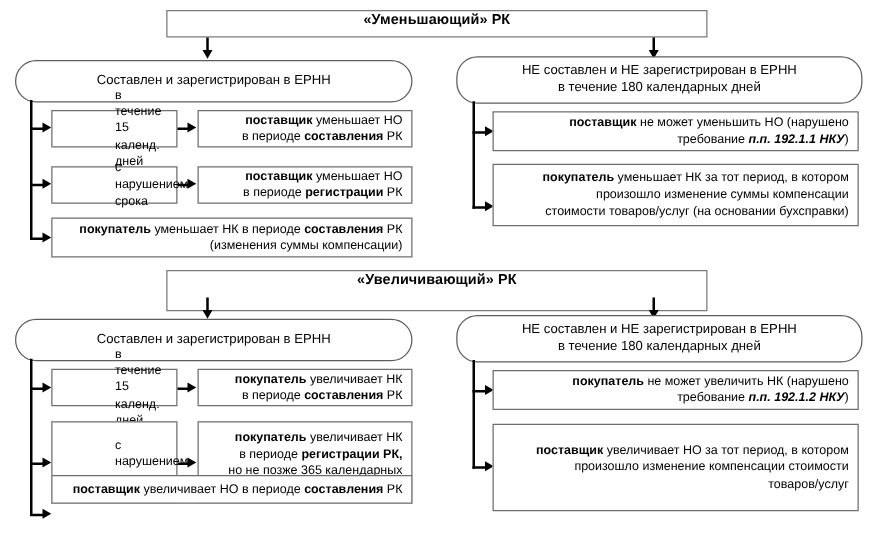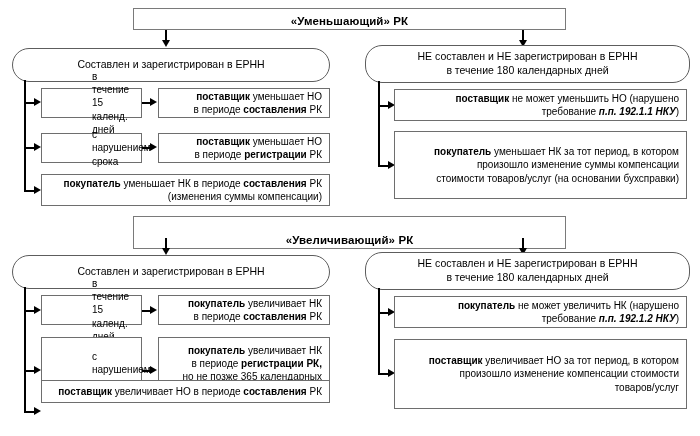--- a/index.html
+++ b/index.html
@@ -34,21 +34,21 @@
   .node .txt {
     display: block;
     line-height: 1.32;
     white-space: pre-line;
   }
 
   
   .header-bar {
     border: 1.5px solid #7a7a7a;
     align-items: center;
-    justify-content: flex-end;
+    justify-content: flex-start;
   }
   .header-bar .txt {
     font-size: 11.5px;
     font-weight: bold;
     text-align: center;
     letter-spacing: 0.1px;
   }
 
   
   .capsule {
@@ -175,21 +175,21 @@
   <div class="vline" style="left:378px; top:81px; height:86px;"></div>
 
   <div class="hline" style="left:378px; top:105px; width:12px;"></div>
   <div class="arrow-right" style="left:388px; top:100.5px;"></div>
   <div class="node result" style="left:394px; top:89px; width:293px; height:32px;">
     <span class="txt"><b>поставщик</b> не может уменьшить НО (нарушено<br>требование <i>п.п. 192.1.1 НКУ</i>)</span>
   </div>
 
   <div class="hline" style="left:378px; top:165px; width:12px;"></div>
   <div class="arrow-right" style="left:388px; top:160.5px;"></div>
-  <div class="node result" style="left:394px; top:131px; width:293px; height:68px;">
+  <div class="node result" style="left:394px; top:131px; width:293px; height:50px;">
     <span class="txt"><b>покупатель</b> уменьшает НК за тот период, в котором<br>произошло изменение суммы компенсации<br>стоимости товаров/услуг (на основании бухсправки)</span>
   </div>
 
   <div class="node header-bar" style="left:133px; top:216px; width:433px; height:33px;">
     <span class="txt">«Увеличивающий» РК</span>
   </div>
 
   <div class="vline" style="left:165px; top:238px; height:11px;"></div>
   <div class="arrow-down" style="left:161.5px; top:248px;"></div>
 

